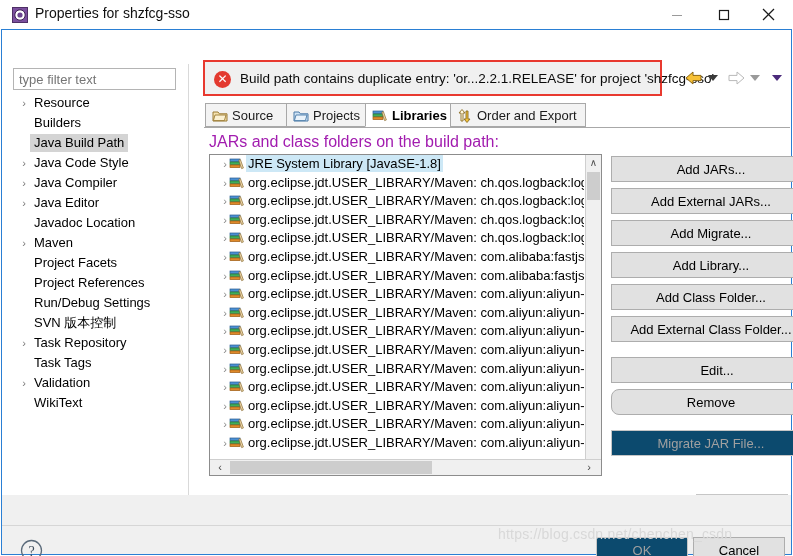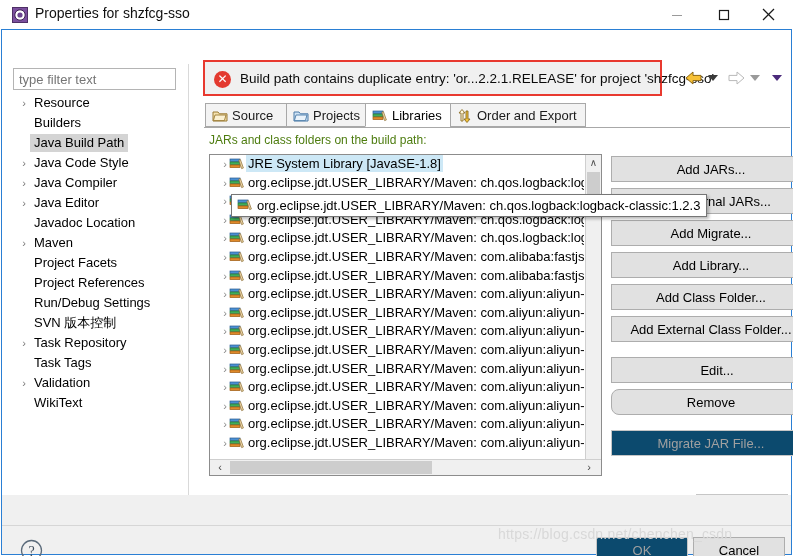--- a/index.html
+++ b/index.html
@@ -213,22 +213,22 @@
   .tab .tab-ico {
     position: absolute;
     left: 6px; top: 4px;
     width: 16px; height: 16px;
   }
 
   
   .content-label {
     position: absolute;
     left: 207px; top: 103px;
-    font-size: 12px;
-    color: #4d7c0f;
+    font-size: 16px;
+    color: #a21caf;
   }
   .list-box {
     position: absolute;
     left: 207px; top: 124px;
     width: 393px;
     height: 322px;
     border: 1px solid #8c8c8c;
     background: #ffffff;
     box-sizing: border-box;
     overflow: hidden;
@@ -487,21 +487,21 @@
 
     <div class="tab-strip" id="tab-host">
         <div class="tab" style="left: 1px; width: 82px;"><span class="tab-ico"><svg width="16" height="16" viewBox="0 0 16 16">
               <path d="M1 4 h5 l1.4 1.8 H15 V13 H1 Z" fill="#f5e2b0" stroke="#9a7a33" stroke-width="1"></path>
               <path d="M3 7 h11 l-1.6 5.6 H1.4 Z" fill="#fbf1d2" stroke="#9a7a33" stroke-width="0.9"></path>
             </svg></span><span>Source</span></div>
         <div class="tab" style="left: 82px; width: 80px;"><span class="tab-ico"><svg width="16" height="16" viewBox="0 0 16 16">
               <path d="M1 4 h5 l1.4 1.8 H15 V13 H1 Z" fill="#cfe3f5" stroke="#4a7aa8" stroke-width="1"></path>
               <path d="M3 7 h11 l-1.6 5.6 H1.4 Z" fill="#eaf3fb" stroke="#4a7aa8" stroke-width="0.9"></path>
             </svg></span><span>Projects</span></div>
-        <div class="tab active" style="left: 161px; width: 86px;"><span class="tab-ico"><svg width="16" height="15" viewBox="0 0 16 15">
+        <div class="tab active" style="left: 161px; width: 86px; font-weight: bold;"><span class="tab-ico"><svg width="16" height="15" viewBox="0 0 16 15">
               <rect x="1" y="2" width="10" height="2.6" fill="#4a8fd4" stroke="#2a5c91" stroke-width="0.7"></rect>
               <rect x="1" y="5" width="10" height="2.6" fill="#3fae5a" stroke="#267a39" stroke-width="0.7"></rect>
               <rect x="1" y="8" width="10" height="2.6" fill="#e08a2a" stroke="#9d5c16" stroke-width="0.7"></rect>
               <path d="M11.4 2.6 L14.4 11 L12.6 11.6 L9.8 3.2 Z" fill="#f0d9a8" stroke="#8a6b33" stroke-width="0.7"></path>
             </svg></span><span>Libraries</span></div>
         <div class="tab" style="left: 246px; width: 136px;"><span class="tab-ico"><svg width="16" height="16" viewBox="0 0 16 16">
               <path d="M4 13 L4 5 L2 5 L5 1.5 L8 5 L6 5 L6 13 Z" fill="#fff8e0" stroke="#8a6b20" stroke-width="0.9"></path>
               <path d="M11 3 L11 11 L13 11 L10 14.5 L7 11 L9 11 L9 3 Z" fill="#f3c23a" stroke="#8a6b20" stroke-width="0.9"></path>
             </svg></span><span>Order and Export</span></div>
       </div>
@@ -614,31 +614,20 @@
         <div class="sb-arrow down">∨</div>
       </div>
 
       <div class="hscroll">
         <div class="sb-arrow left">‹</div>
         <div class="sb-thumb"></div>
         <div class="sb-arrow right">›</div>
       </div>
     </div>
 
-    <div class="tooltip">
-      <span class="tt-ico">
-        <svg width="16" height="15" viewBox="0 0 16 15">
-          <rect x="1" y="2" width="10" height="2.6" fill="#4a8fd4" stroke="#2a5c91" stroke-width="0.7"></rect>
-          <rect x="1" y="5" width="10" height="2.6" fill="#3fae5a" stroke="#267a39" stroke-width="0.7"></rect>
-          <rect x="1" y="8" width="10" height="2.6" fill="#e08a2a" stroke="#9d5c16" stroke-width="0.7"></rect>
-          <path d="M11.4 2.6 L14.4 11 L12.6 11.6 L9.8 3.2 Z" fill="#f0d9a8" stroke="#8a6b33" stroke-width="0.7"></path>
-        </svg>
-      </span>
-      <span>org.eclipse.jdt.USER_LIBRARY/Maven: ch.qos.logback:logback-classic:1.2.3</span>
-    </div>
 
     <div id="sidebtn-host">
         <button class="btn side-btn" style="top: 126px;">Add JARs...</button>
         <button class="btn side-btn" style="top: 158px;">Add External JARs...</button>
         <button class="btn side-btn" style="top: 190px;">Add Migrate...</button>
         <button class="btn side-btn" style="top: 222px;">Add Library...</button>
         <button class="btn side-btn" style="top: 254px;">Add Class Folder...</button>
         <button class="btn side-btn" style="top: 286px;">Add External Class Folder...</button>
         <button class="btn side-btn" style="top: 327px; padding-left: 12px;">Edit...</button>
         <button class="btn side-btn" style="top: 359px; border-radius: 8px;">Remove</button>

